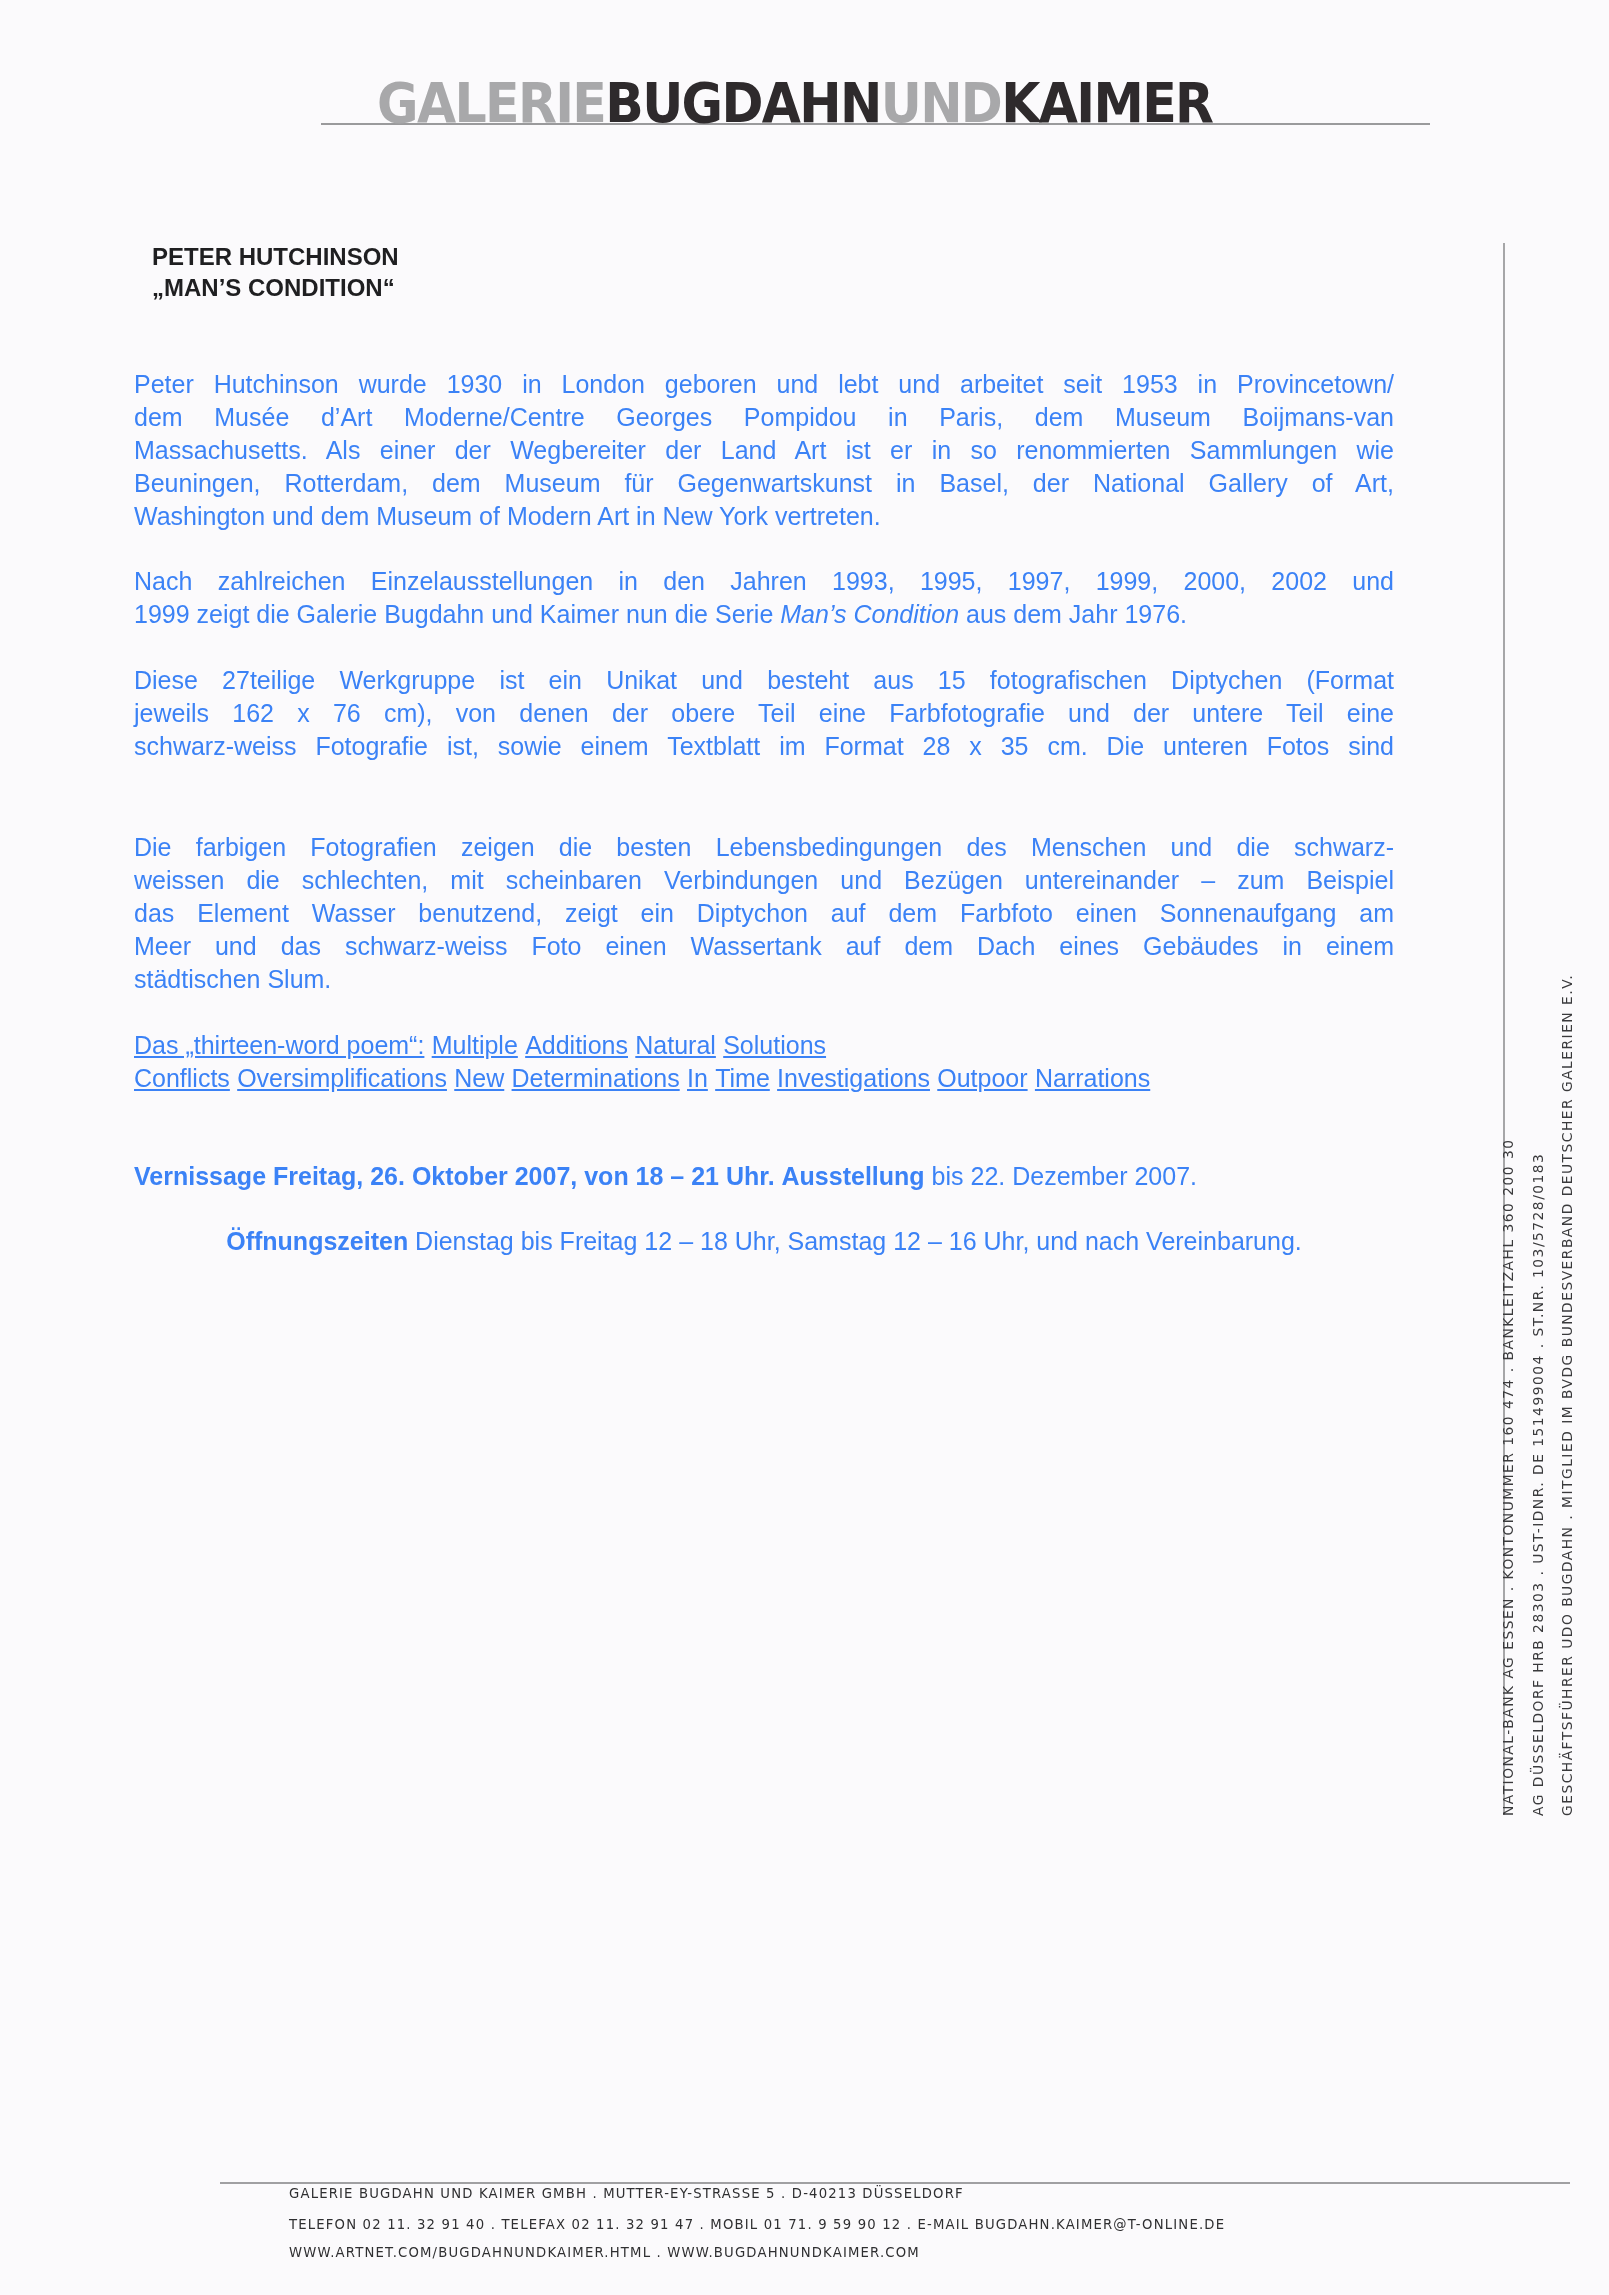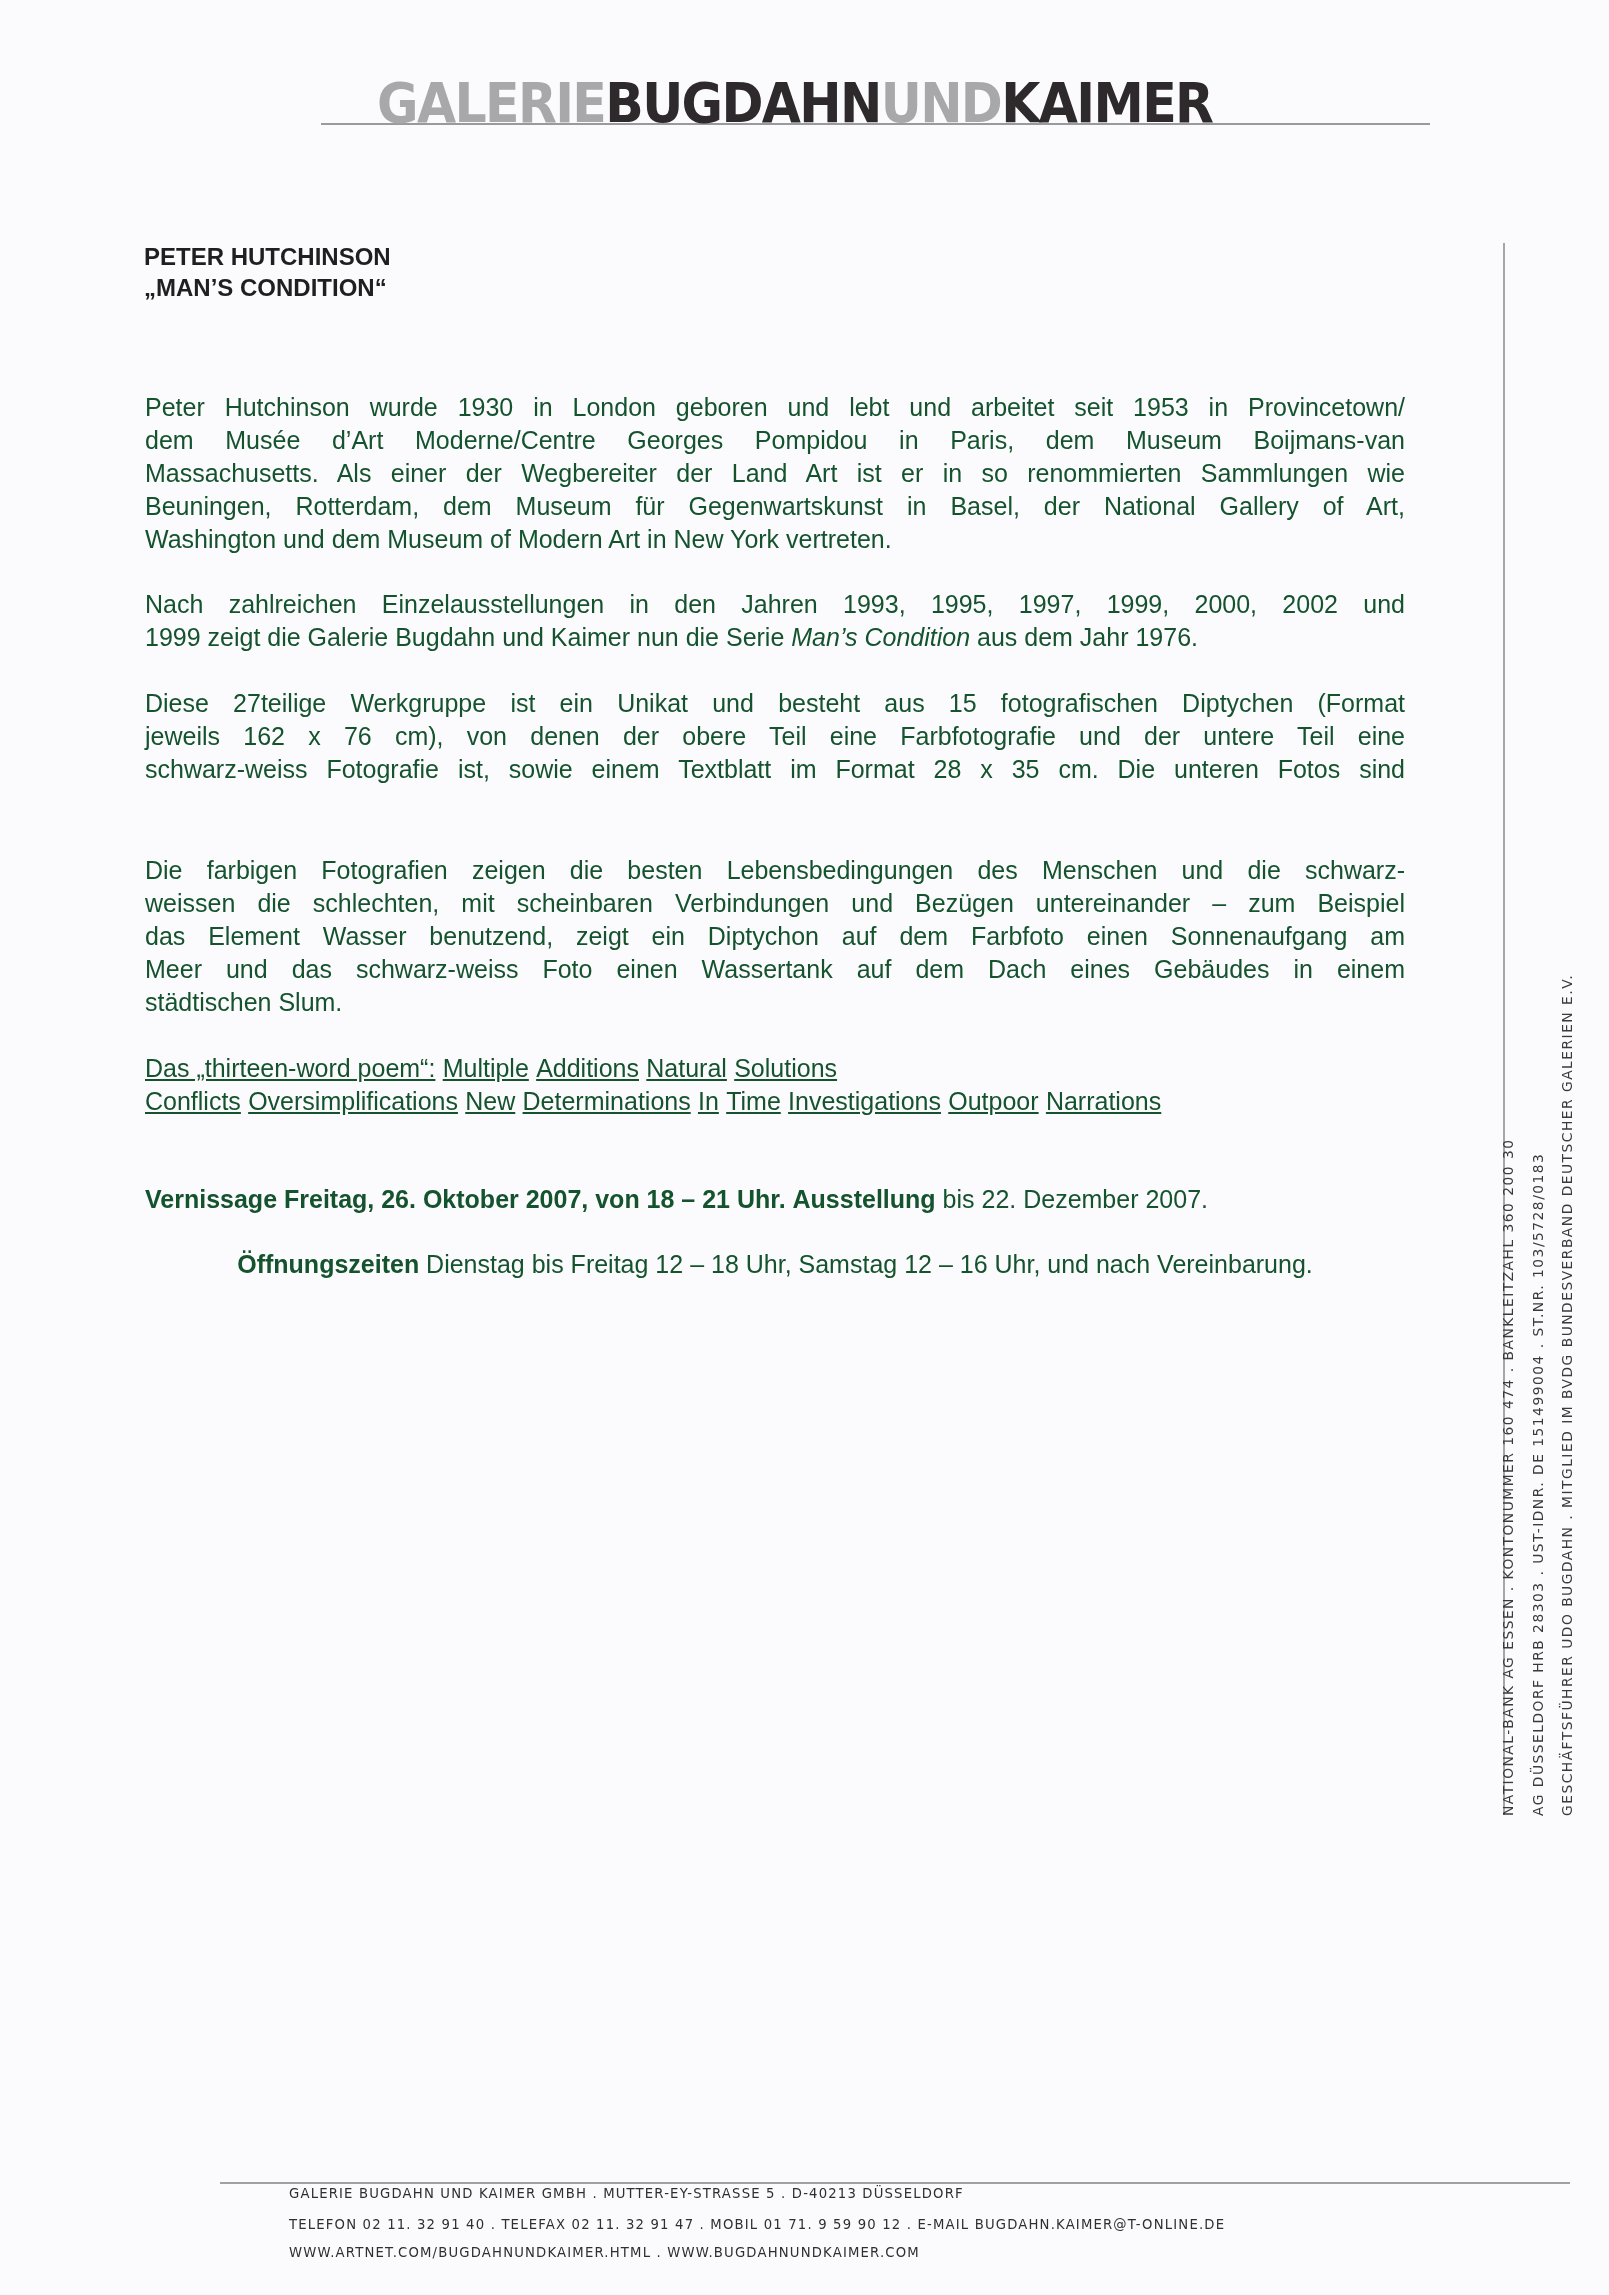--- a/index.html
+++ b/index.html
@@ -20,31 +20,30 @@
     font-family: "DejaVu Sans", sans-serif; font-weight: bold;
     font-size: 55px; line-height: 55px; letter-spacing: -1.8px;
     transform: scaleX(0.92); transform-origin: left top;
     white-space: nowrap;
   }
   .logo .light { color: #a8a8aa; }
   .logo .dark { color: #2e2a2c; }
 
   
   .title {
-    position: absolute; left: 144px; top: 241px;
+    position: absolute; left: 152px; top: 241px;
     font-weight: bold; font-size: 24px; line-height: 31px; color: #1f1f21;
   }
   .title div { white-space: nowrap; }
 
   
   .body-text {
-    position: absolute; left: 145px; width: 1260px;
-    font-size: 25px; line-height: 33px; color: #14532d;
+    position: absolute; left: 134px; width: 1260px;
+    font-size: 25px; line-height: 33px; color: #3b82f6;
     text-align: justify;
-    margin-top: 23px;
   }
   .body-text p { margin: 0; }
   .p1 { top: 368px; }
   .p2 { top: 565px; }
   .p3 { top: 664px; }
   .p4 { top: 831px; }
   .p5 { top: 1029px; text-align: left; }
   .p5 .w { margin-right: 7.3px; text-decoration: underline; }
   .p6 { top: 1160px; text-align: left; }
   .p7 { top: 1225px; text-align: center; }

